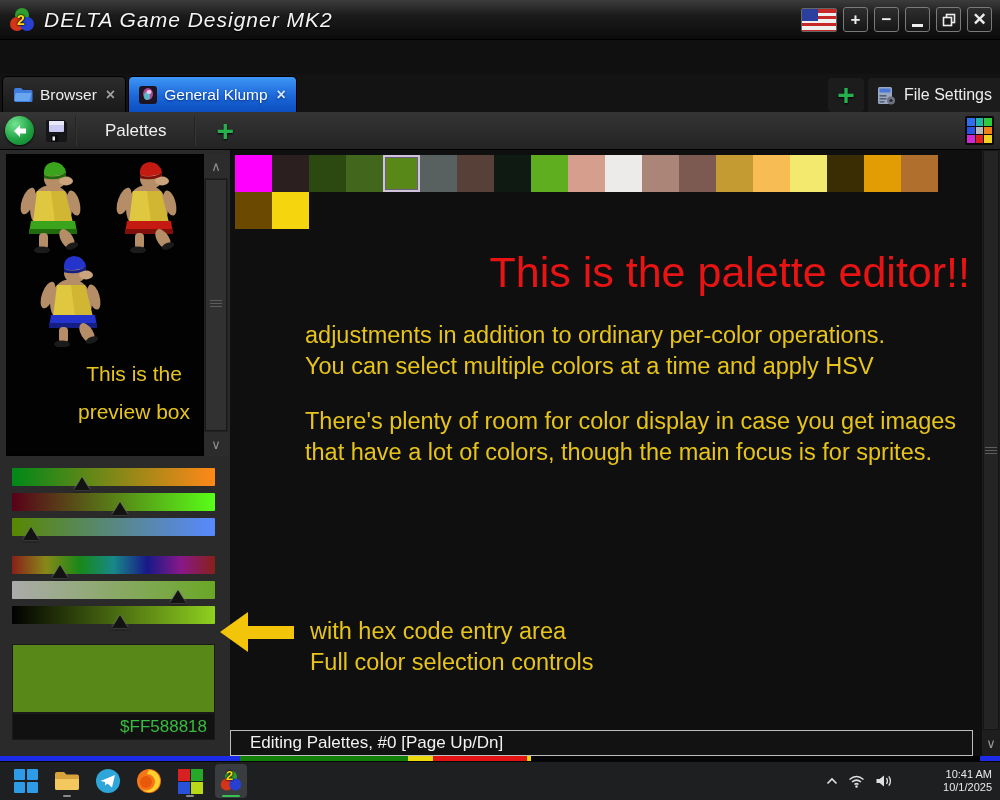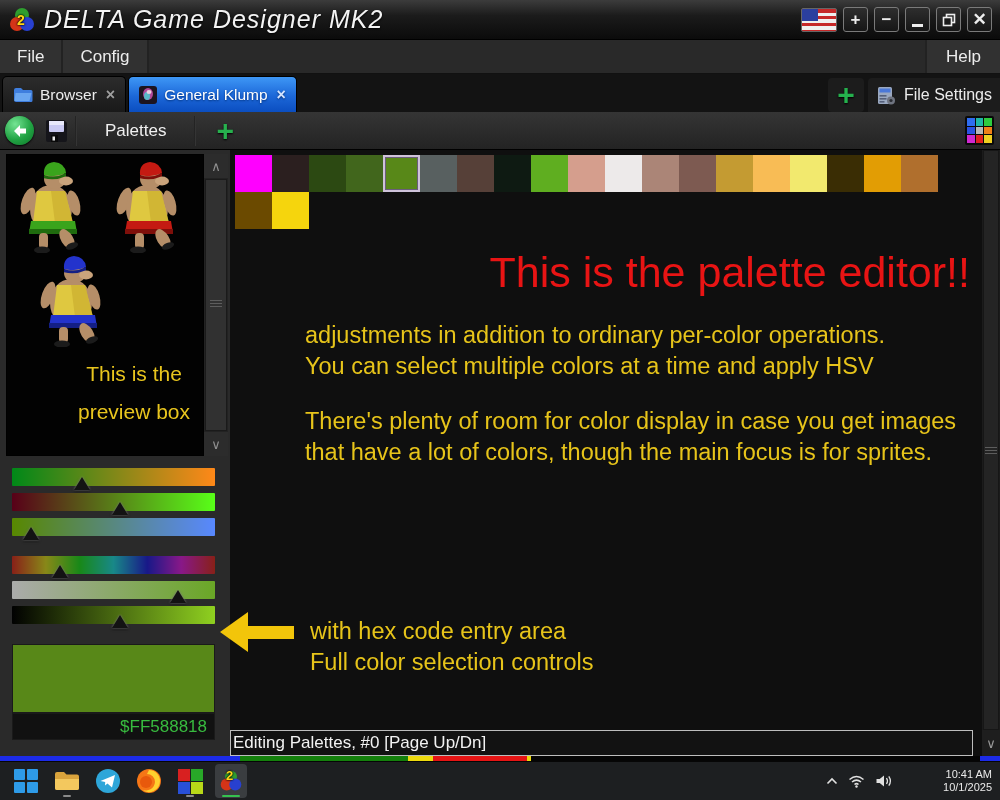--- a/index.html
+++ b/index.html
@@ -4,21 +4,21 @@
 <style>
   html,body{margin:0;padding:0;background:#000;}
   *{box-sizing:border-box;font-family:"Liberation Sans",sans-serif;}
   #app{position:relative;width:1000px;height:800px;background:#101010;overflow:hidden;}
 
   
   .titlebar{position:absolute;left:0;top:0;width:1000px;height:40px;
     background:linear-gradient(180deg,#3c3c3c 0%,#1b1b1b 40%,#0b0b0b 100%);
     display:flex;align-items:center;border-bottom:1px solid #000;}
   .app-logo{position:relative;width:28px;height:28px;margin:0 8px 0 8px;flex:none;}
-  .app-title{color:#f4f4f4;font-size:25px;font-style:italic;letter-spacing:1px;white-space:nowrap;text-shadow:0 1px 2px #000;text-align:center;}
+  .app-title{color:#f4f4f4;font-size:21px;font-style:italic;letter-spacing:1px;white-space:nowrap;text-shadow:0 1px 2px #000;text-align:center;}
   .win-controls{margin-left:auto;display:flex;align-items:center;gap:6px;padding-right:8px;}
   .flag{position:relative;width:36px;height:24px;border:1px solid #666;border-radius:2px;overflow:hidden;
     background:repeating-linear-gradient(180deg,#c62828 0 3.5px,#efefef 3.5px 7px);}
   .flag .canton{position:absolute;left:0;top:0;width:16px;height:12px;background:#2b3f9e;}
   .wbtn{width:25px;height:25px;border:1px solid #7a7a7a;border-radius:3px;background:linear-gradient(#2e2e2e,#161616);
     color:#ededed;font-size:17px;font-weight:bold;display:flex;align-items:center;justify-content:center;line-height:1;}
   .wbtn.minimize i{display:block;width:11px;height:3px;background:#ededed;margin-top:12px;}
   .wbtn svg{display:block;}
 
   
@@ -85,21 +85,21 @@
   .swatch.sel{border:2px solid #cfc3da;box-shadow:inset 0 0 0 1px #6a5e7a;}
   .note-heading{position:absolute;left:0;right:30px;top:98px;text-align:right;color:#e81414;font-size:43px;white-space:nowrap;}
   .note-para{position:absolute;left:75px;color:#e7c41a;font-size:23.5px;line-height:31px;white-space:nowrap;}
   .p1{top:170px;} .p2{top:256px;}
   .annot-arrow{position:absolute;left:-10px;top:462px;width:76px;height:40px;}
   .annot-arrow .head{position:absolute;left:0;top:0;width:0;height:0;
     border-top:20px solid transparent;border-bottom:20px solid transparent;border-right:28px solid #f2c50a;}
   .annot-arrow .shaft{position:absolute;left:28px;top:14px;width:46px;height:13px;background:#f2c50a;}
   .annot-text{position:absolute;left:80px;top:466px;color:#e7c41a;font-size:23.5px;line-height:31px;white-space:nowrap;}
   .status-bar{position:absolute;left:0;top:580px;width:743px;height:26px;background:#121212;border:1px solid #bdbdbd;
-    color:#f2f2f2;font-size:17px;display:flex;align-items:center;padding-left:2px;white-space:nowrap;}
+    color:#f2f2f2;font-size:17px;display:flex;align-items:center;padding-left:19px;white-space:nowrap;}
   .main-scroll{position:absolute;left:752px;top:0;width:18px;height:606px;background:#1b1b1b;}
   .main-scroll .thumb{position:absolute;left:1px;right:1px;top:0;height:580px;background:#242424;border:1px solid #161616;}
   .main-scroll .down{position:absolute;left:0;bottom:0;width:100%;height:26px;background:#1e1e1e;color:#9a9a9a;
     display:flex;align-items:center;justify-content:center;font-size:13px;}
 
   
   .activity-strip{position:absolute;left:0;top:756px;width:1000px;height:5px;display:flex;background:#000;}
   .activity-strip div{height:100%;flex:none;}
 
   
@@ -144,25 +144,20 @@
       <div class="wbtn">
         <svg width="14" height="14" viewBox="0 0 14 14">
           <rect x="4.5" y="1.5" width="8" height="8" fill="none" stroke="#ededed" stroke-width="1.6"></rect>
           <rect x="1.5" y="4.5" width="8" height="8" fill="#1b1b1b" stroke="#ededed" stroke-width="1.6"></rect>
         </svg>
       </div>
       <div class="wbtn">✕</div>
     </div>
   </div>
 
-  <div class="menubar">
-    <div class="menu-item">File</div>
-    <div class="menu-item">Config</div>
-    <div class="menu-item right">Help</div>
-  </div>
 
   <div class="tabbar">
     <div class="tab">
       <svg width="20" height="16" viewBox="0 0 20 16">
         <path d="M1 3 q0 -2 2 -2 h5 l2 2 h8 q1.5 0 1.5 1.5 v9 q0 1.5 -1.5 1.5 h-15 q-2 0 -2 -2 Z" fill="#3f7ede"></path>
         <path d="M2.5 6 h16 l-2 8 h-15 Z" fill="#6aa6f0"></path>
       </svg>
       <span>Browser</span>
       <span class="tab-close">×</span>
     </div>

